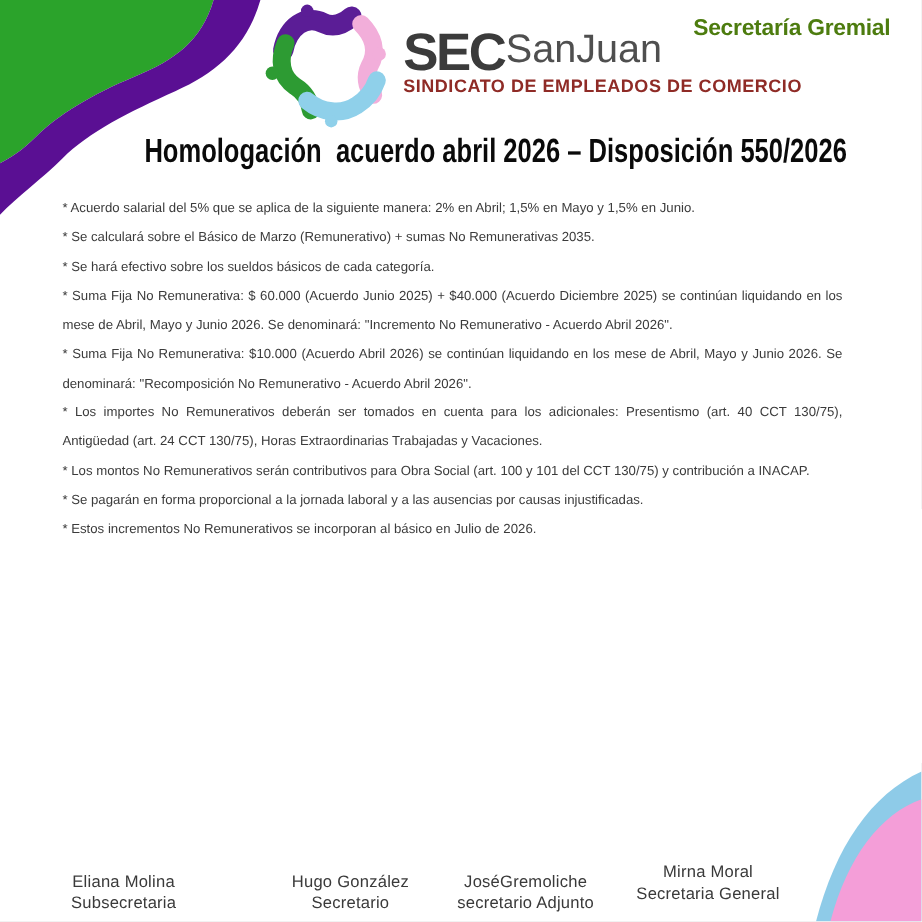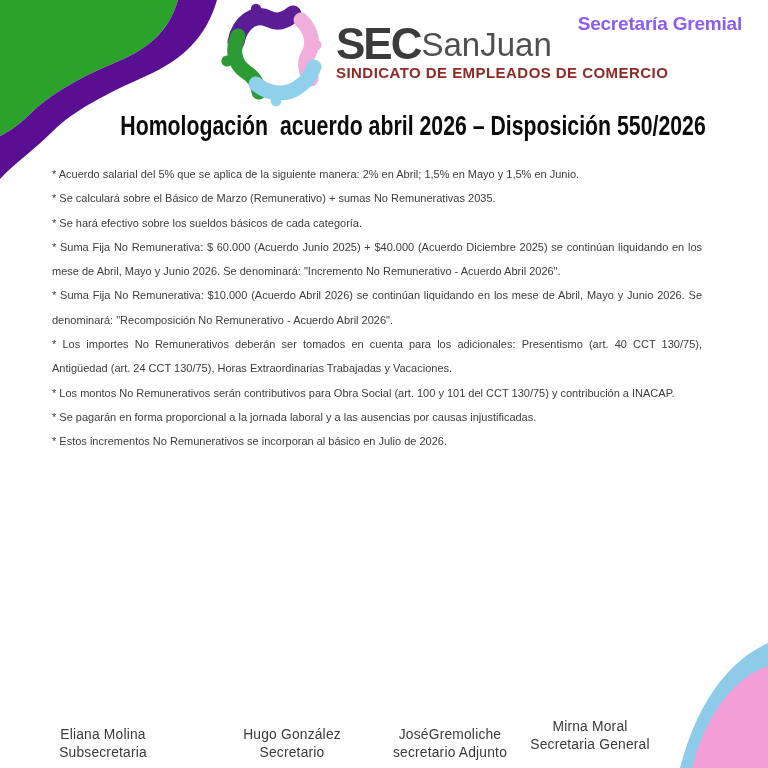--- a/index.html
+++ b/index.html
@@ -10,28 +10,28 @@
     overflow:hidden;
     font-family:"Liberation Sans", sans-serif;
     margin:0 auto;
   }
   .decor{position:absolute;left:0;top:0;width:768px;height:768px;pointer-events:none;}
 
   
   .logo{position:absolute;left:220px;top:2px;display:flex;align-items:flex-start;}
   .logo-mark{width:114px;height:106px;flex:0 0 auto;}
   .logo-text{margin-left:2px;margin-top:22px;}
-  .logo-word{display:flex;align-items:center;white-space:nowrap;}
+  .logo-word{display:flex;align-items:flex-start;white-space:nowrap;}
   .logo-sec{font-size:44px;font-weight:800;letter-spacing:-2px;color:#3b3b3b;line-height:40px;}
   .logo-sanjuan{font-size:33px;font-weight:400;letter-spacing:0px;color:#4f4f4f;line-height:33px;margin-left:1px;}
   .logo-sub{font-size:15px;font-weight:700;letter-spacing:0.45px;color:#8f2b26;margin-top:0;white-space:nowrap;}
 
   .secretaria{
     position:absolute;top:13px;right:26px;
-    font-size:19px;font-weight:700;color:#8b5cf6;letter-spacing:-0.2px;
+    font-size:19px;font-weight:700;color:#4d7c0f;letter-spacing:-0.2px;
   }
 
   .title{
     position:absolute;left:32px;right:0;top:109px;
     text-align:center;font-size:28px;font-weight:700;color:#0a0a0a;
     white-space:pre;line-height:34px;
     transform:scaleX(0.76);transform-origin:50% 50%;
   }
 
   .body-text{
@@ -100,21 +100,21 @@
   </div>
 
   <div class="sig" style="left:103px;">
     <div class="sig-name">Eliana Molina</div>
     <div class="sig-role">Subsecretaria</div>
   </div>
   <div class="sig" style="left:292px;">
     <div class="sig-name">Hugo González</div>
     <div class="sig-role">Secretario</div>
   </div>
-  <div class="sig" style="left:438px;margin-left:12px;">
+  <div class="sig" style="left:438px;">
     <div class="sig-name">JoséGremoliche</div>
     <div class="sig-role">secretario Adjunto</div>
   </div>
   <div class="sig raised" style="left:590px;">
     <div class="sig-name">Mirna Moral</div>
     <div class="sig-role">Secretaria General</div>
   </div>
 
 </div>
 

